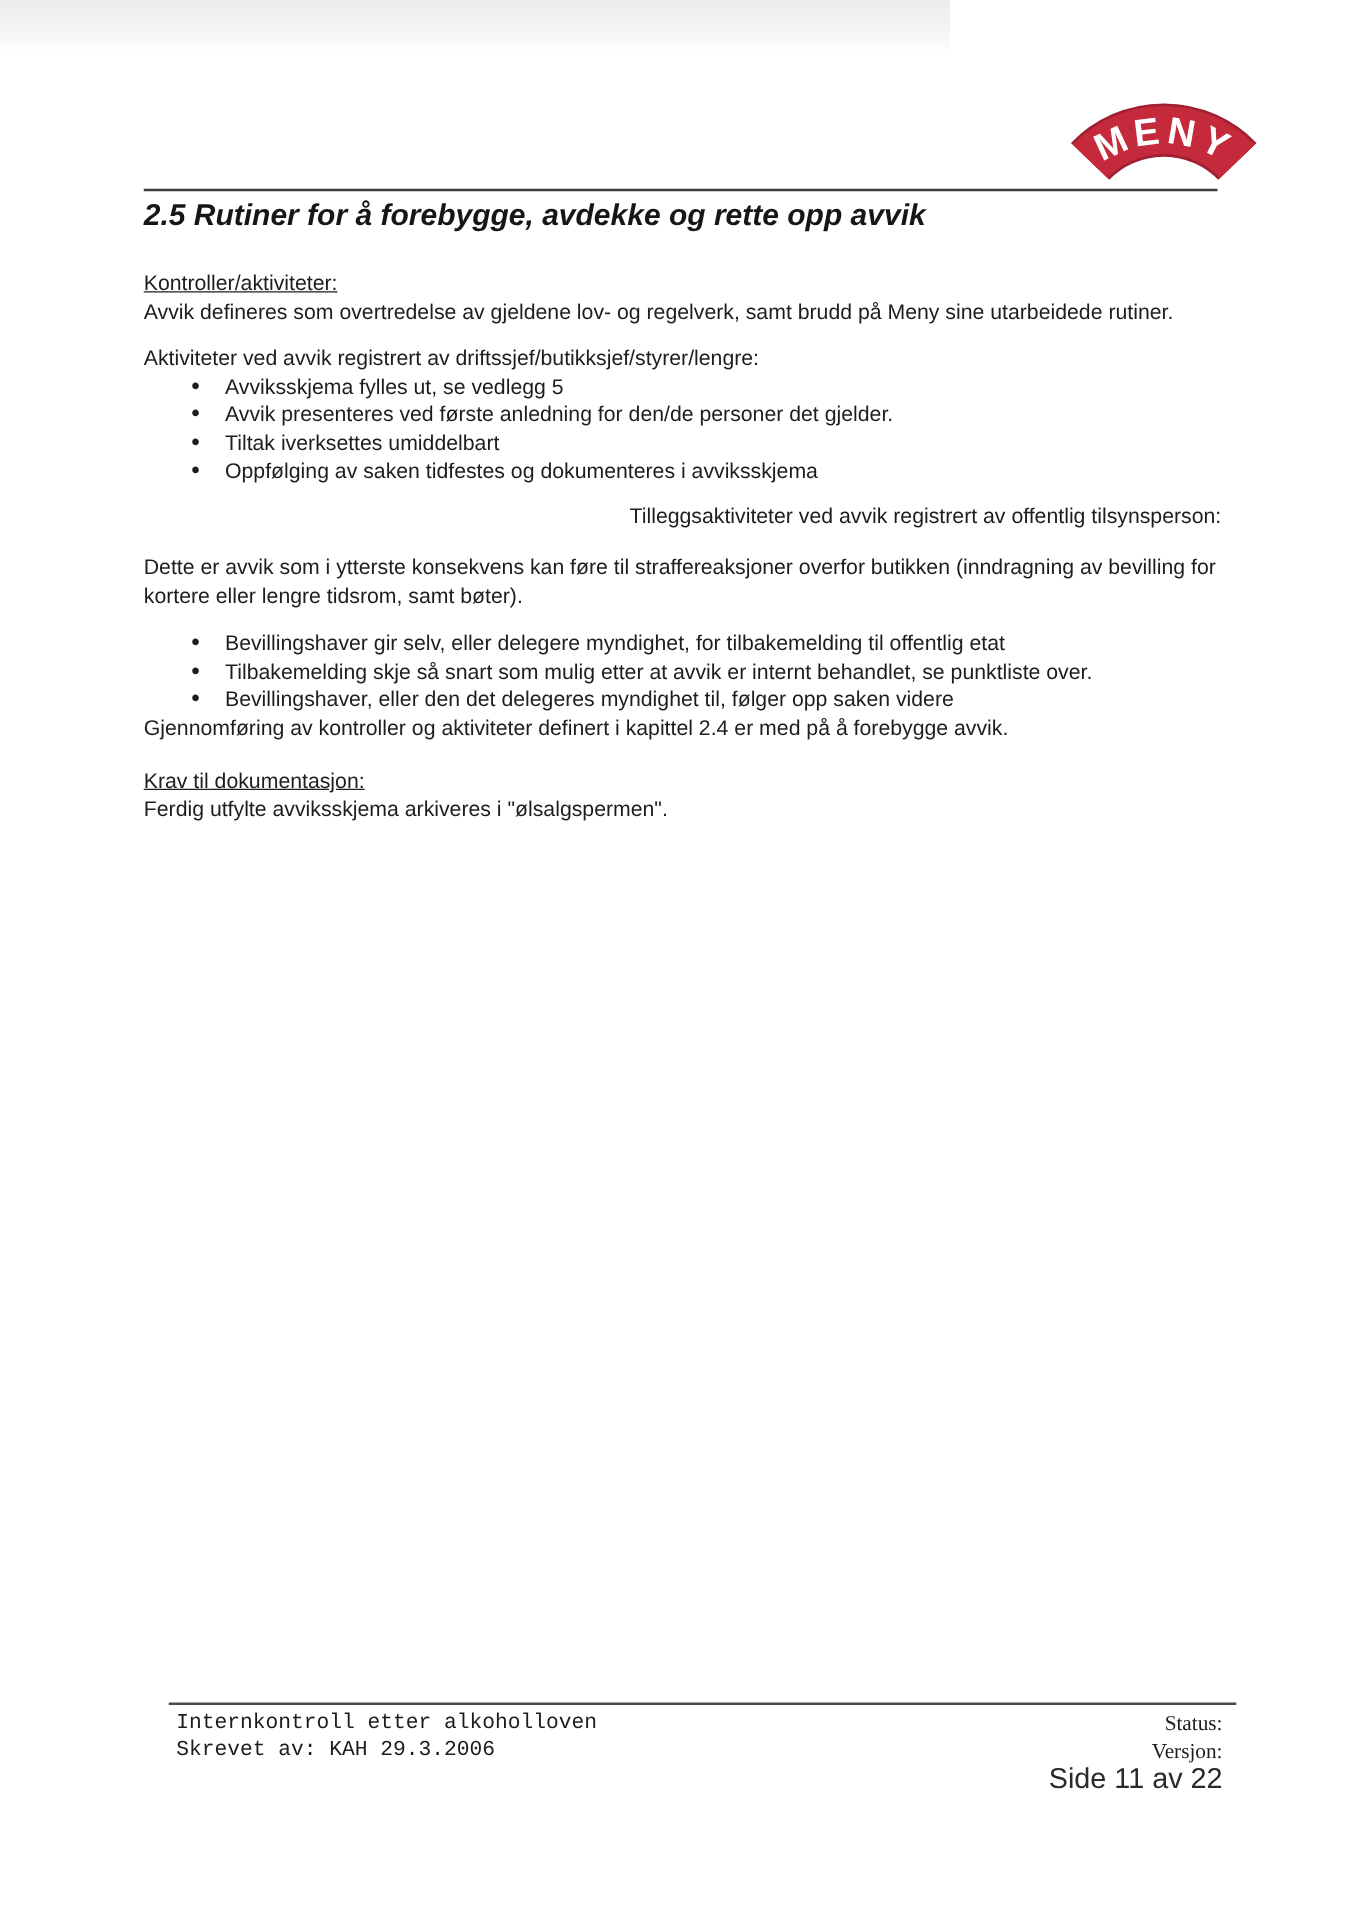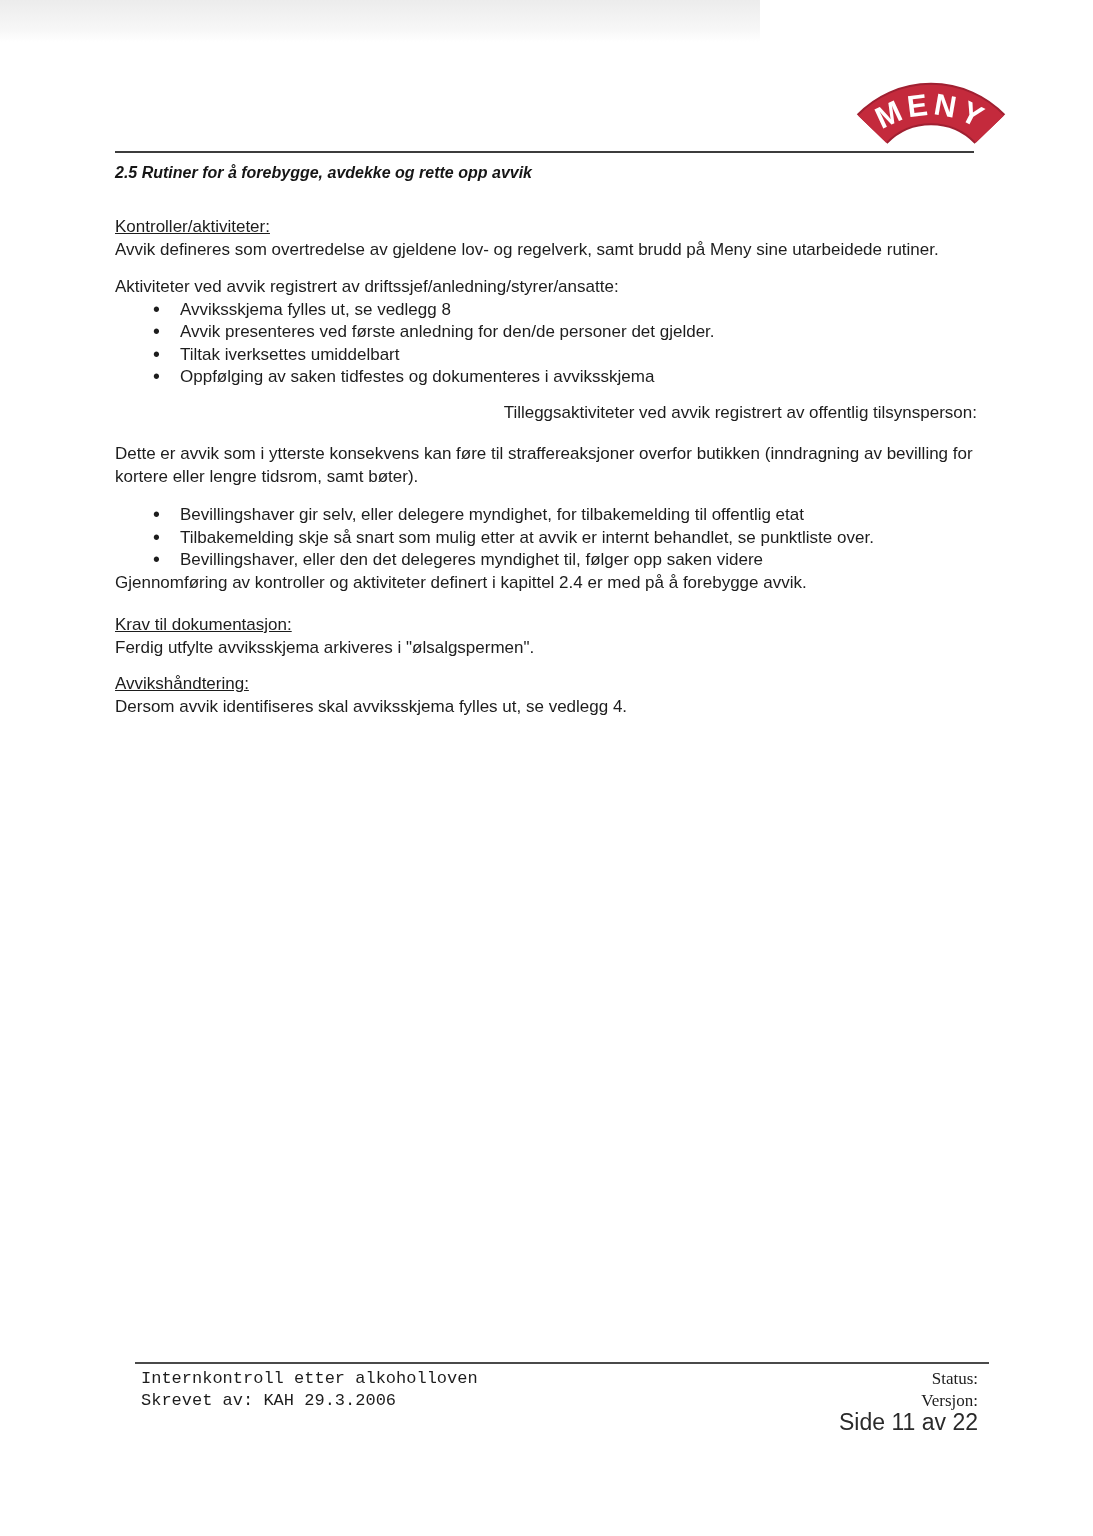--- a/index.html
+++ b/index.html
@@ -19,21 +19,21 @@
   .logo-wrap svg { width:100%; height:100%; }
   .top-rule {
     position:absolute; left:115px; top:151px; width:859px; height:2px;
     background:#3c3c3c; border:none; margin:0;
   }
   .content {
     position:absolute; left:115px; top:160px; width:862px;
     font-size:17px; line-height:22.5px;
   }
   .doc-title {
-    font-size:16px; line-height:26px; font-weight:bold; font-style:italic;
+    font-size:24px; line-height:26px; font-weight:bold; font-style:italic;
     margin:0 0 30px 0; color:#161616;
   }
   .para { margin:0 0 15px 0; }
   .mb13 { margin-bottom:13px; }
   .mb19 { margin-bottom:19px;text-align:right; }
   .mb16 { margin-bottom:16px; }
   .mb12 { margin-bottom:12px; }
   .mb20 { margin-bottom:20px; }
   .mb14 { margin-bottom:14px;margin-top:16px; }
   .mb0  { margin-bottom:0; }
@@ -90,23 +90,23 @@
 
   <h1 class="doc-title">2.5 Rutiner for å forebygge, avdekke og rette opp avvik</h1>
 
 
   <p class="para">
     <span class="uheading">Kontroller/aktiviteter:</span><br>
     <span>Avvik defineres som overtredelse av gjeldene lov- og regelverk, samt brudd på Meny sine utarbeidede rutiner.</span>
   </p>
 
   <div class="para mb13">
-    <div>Aktiviteter ved avvik registrert av driftssjef/anledning/styrer/ansatte:</div>
+    <div>Aktiviteter ved avvik registrert av driftssjef/butikksjef/styrer/lengre:</div>
     <ul class="bullets">
-      <li>Avviksskjema fylles ut, se vedlegg 8</li>
+      <li>Avviksskjema fylles ut, se vedlegg 5</li>
       <li>Avvik presenteres ved første anledning for den/de personer det gjelder.</li>
       <li>Tiltak iverksettes umiddelbart</li>
       <li>Oppfølging av saken tidfestes og dokumenteres i avviksskjema</li>
     </ul>
   </div>
 
   <p class="para mb19">Tilleggsaktiviteter ved avvik registrert av offentlig tilsynsperson:</p>
 
   <p class="para mb16">Dette er avvik som i ytterste konsekvens kan føre til straffereaksjoner overfor butikken (inndragning av bevilling for kortere eller lengre tidsrom, samt bøter).</p>
 
@@ -116,24 +116,20 @@
     <li>Bevillingshaver, eller den det delegeres myndighet til, følger opp saken videre</li>
   </ul>
 
   <p class="para mb20">Gjennomføring av kontroller og aktiviteter definert i kapittel 2.4 er med på å forebygge avvik.</p>
 
   <p class="para mb14">
     <span class="uheading">Krav til dokumentasjon:</span><br>
     <span>Ferdig utfylte avviksskjema arkiveres i "ølsalgspermen".</span>
   </p>
 
-  <p class="para mb0">
-    <span class="uheading">Avvikshåndtering:</span><br>
-    <span>Dersom avvik identifiseres skal avviksskjema fylles ut, se vedlegg 4.</span>
-  </p>
 
 </div>
 
 <hr class="footer-rule">
 
 <div class="footer-left">
   <div>Internkontroll etter alkoholloven</div>
   <div>Skrevet av: KAH 29.3.2006</div>
 </div>
 

